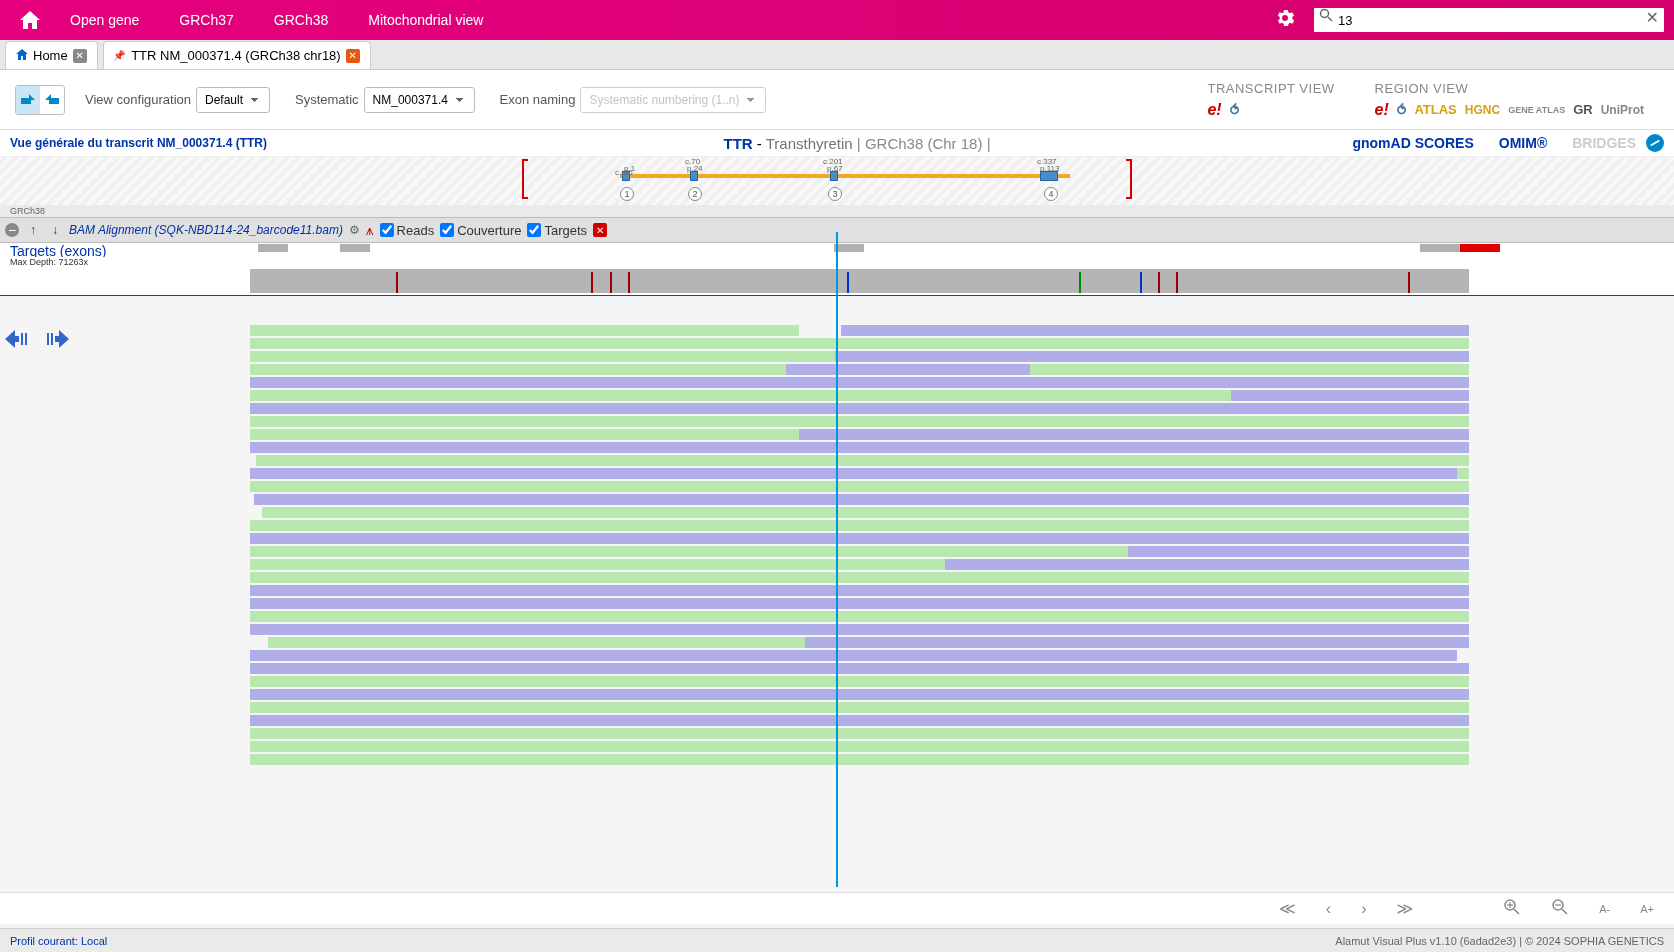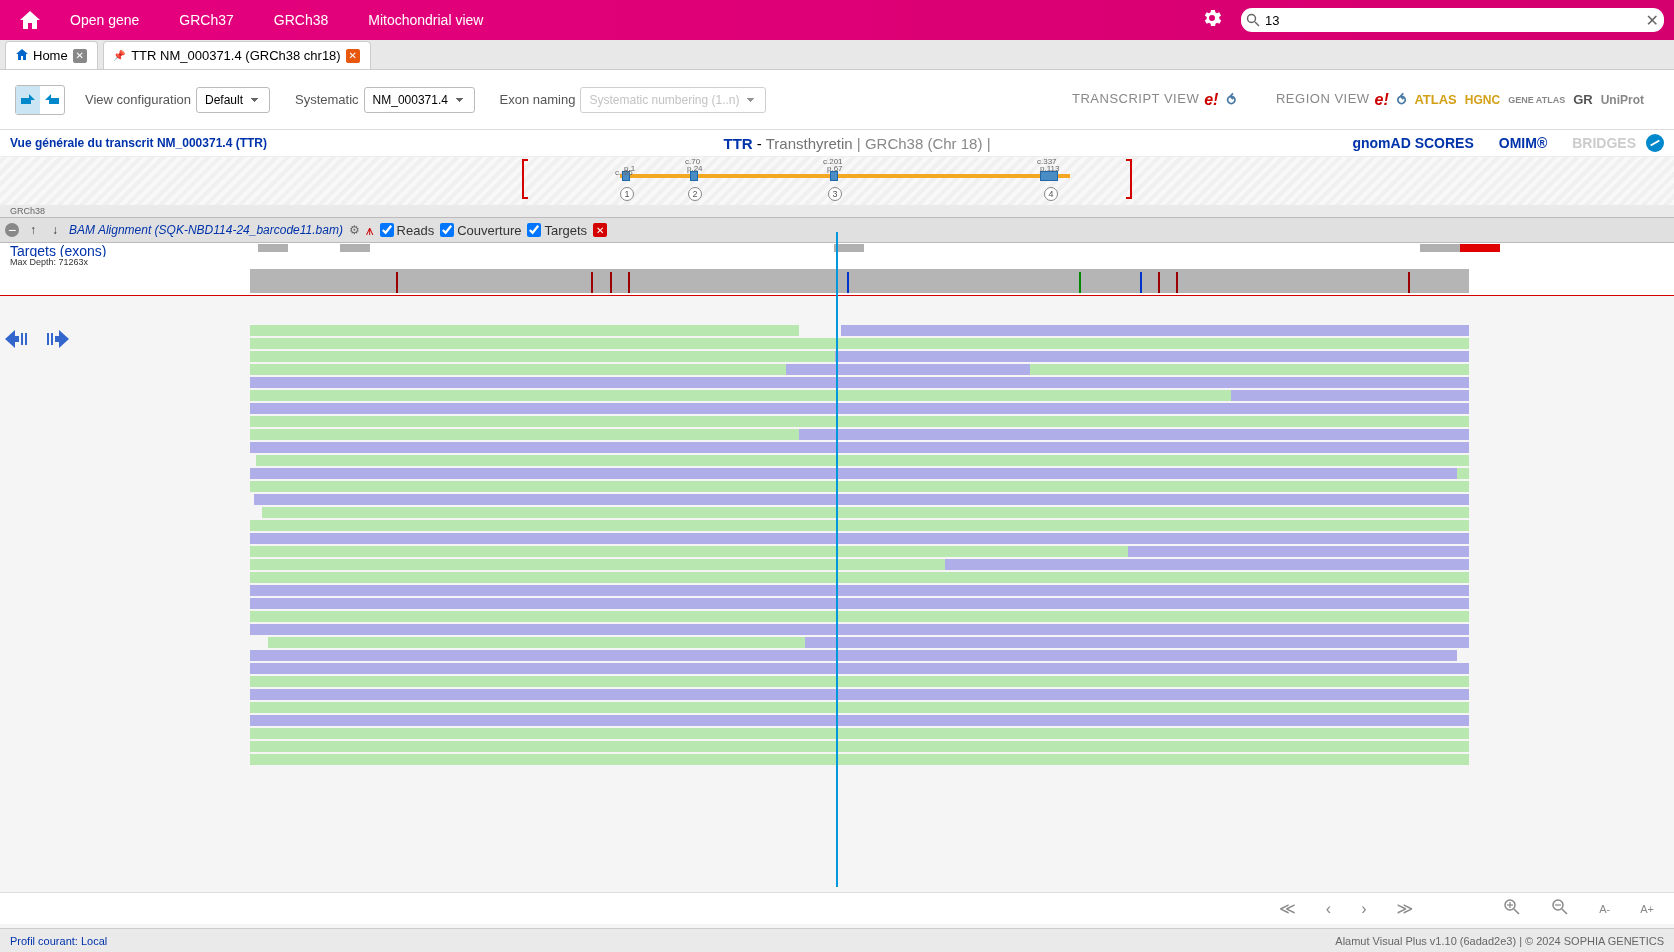--- a/index.html
+++ b/index.html
@@ -3,21 +3,21 @@
 <meta charset="utf-8">
 <style>
 * { margin: 0; padding: 0; box-sizing: border-box; font-family: Arial, sans-serif; }
 body { width: 1674px; height: 952px; background: #f5f5f5; overflow: hidden; position: relative; }
 
 .top-bar { height: 40px; background: linear-gradient(to right, #e6007e, #d4006e); display: flex; align-items: center; padding: 0 10px; }
 .home-icon { width: 40px; height: 40px; display: flex; align-items: center; justify-content: center; color: white; cursor: pointer; }
 .top-menu-item { color: white; padding: 0 20px; font-size: 14px; cursor: pointer; height: 40px; display: flex; align-items: center; }
 .top-spacer { flex: 1; }
 .gear-icon { color: white; padding: 0 10px; cursor: pointer; font-size: 18px; }
-.search-box { background: white; border-radius: 11px; height: 24px; width: 423px; display: flex; align-items: center; padding: 0 5px; margin-left: 10px; }
+.search-box { background: white; border-radius: 1px; height: 24px; width: 350px; display: flex; padding: 0 5px; margin-left: 10px; }
 .search-box svg { margin-right: 5px; }
 .search-box input { border: none; outline: none; flex: 1; font-size: 13px; }
 .search-close { color: #666; cursor: pointer; font-size: 16px; }
 
 .tab-bar { height: 30px; background: #e8e8e8; display: flex; align-items: flex-end; border-bottom: 1px solid #ccc; }
 .tab { height: 28px; background: #ffffff; border: 1px solid #ccc; border-bottom: none; padding: 0 10px; display: flex; align-items: center; font-size: 13px; margin-left: 5px; border-radius: 4px 4px 0 0; cursor: pointer; gap: 5px; }
 .tab.active { border-top: 1px solid #ccc; }
 .tab .close-x { background: #888; color: white; width: 14px; height: 14px; display: flex; align-items: center; justify-content: center; font-size: 10px; border-radius: 2px; cursor: pointer; }
 .tab .close-x.orange { background: #e8570e; }
 .tab .home-sm { color: #0066cc; }
@@ -25,21 +25,21 @@
 
 .toolbar-row { background: white; height: 60px; display: flex; align-items: center; padding: 0 15px; border-bottom: 1px solid #ddd; }
 .pin-toggle { display: flex; border: 1px solid #bbb; border-radius: 3px; margin-right: 20px; }
 .pin-toggle-btn { width: 24px; height: 28px; display: flex; align-items: center; justify-content: center; cursor: pointer; font-size: 12px; color: #0088cc; }
 .pin-toggle-btn.active { background: #cce5f5; }
 .toolbar-label { font-size: 13px; color: #555; margin-right: 5px; }
 .toolbar-select { height: 26px; border: 1px solid #bbb; border-radius: 3px; padding: 0 25px 0 8px; font-size: 12px; background: white; margin-right: 25px; cursor: pointer; appearance: none; -webkit-appearance: none; position: relative; background-image: linear-gradient(45deg, transparent 50%, #666 50%), linear-gradient(135deg, #666 50%, transparent 50%); background-position: calc(100% - 14px) 10px, calc(100% - 10px) 10px; background-size: 4px 4px, 4px 4px; background-repeat: no-repeat; }
 .toolbar-select.disabled { color: #aaa; }
 
 .view-links { margin-left: auto; display: flex; gap: 40px; padding-right: 15px; }
-.view-link-group { display: flex; gap: 5px; }
+.view-link-group { display: flex; flex-direction: column; gap: 5px; }
 .view-link-title { font-size: 13px; color: #888; letter-spacing: 0.5px; }
 .view-link-icons { display: flex; gap: 8px; align-items: center; }
 .ext-link { font-size: 13px; font-weight: bold; cursor: pointer; }
 .link-ensembl { color: #c00; font-style: italic; font-size: 16px; }
 .link-ncbi { color: #4a7ba6; font-size: 14px; }
 .link-ucsc { color: #d4a017; font-weight: bold; font-size: 13px; }
 .link-hgnc { color: #d4a017; font-weight: bold; font-size: 12px; }
 .link-gr { color: #555; font-weight: bold; font-size: 13px; }
 .link-atlas { color: #888; font-size: 9px; }
 .link-uniprot { color: #888; font-size: 12px; }

